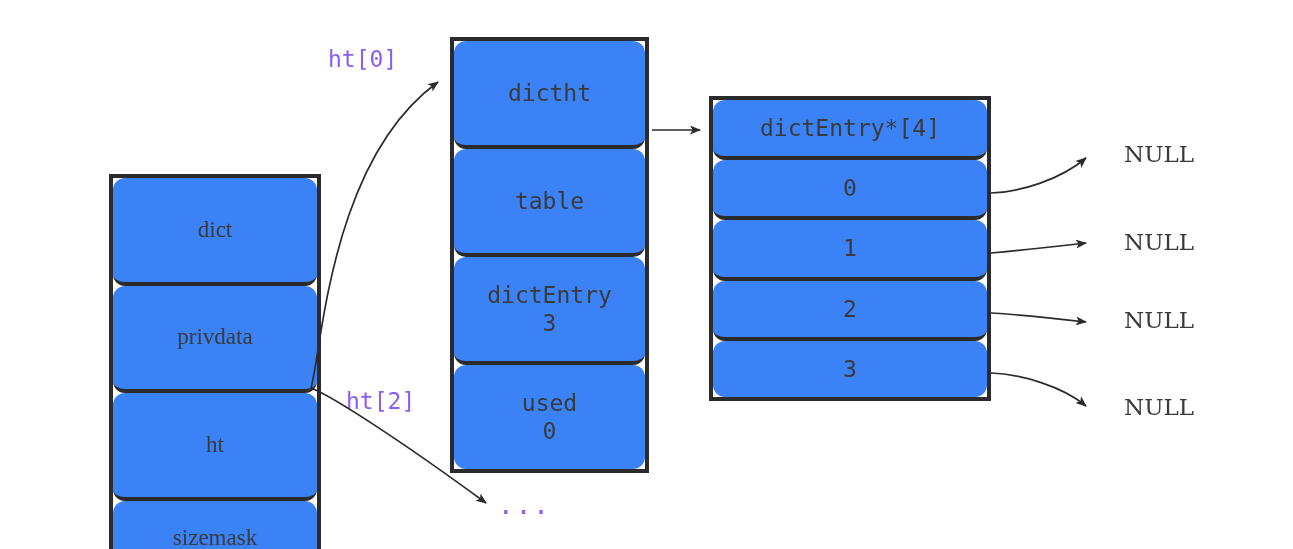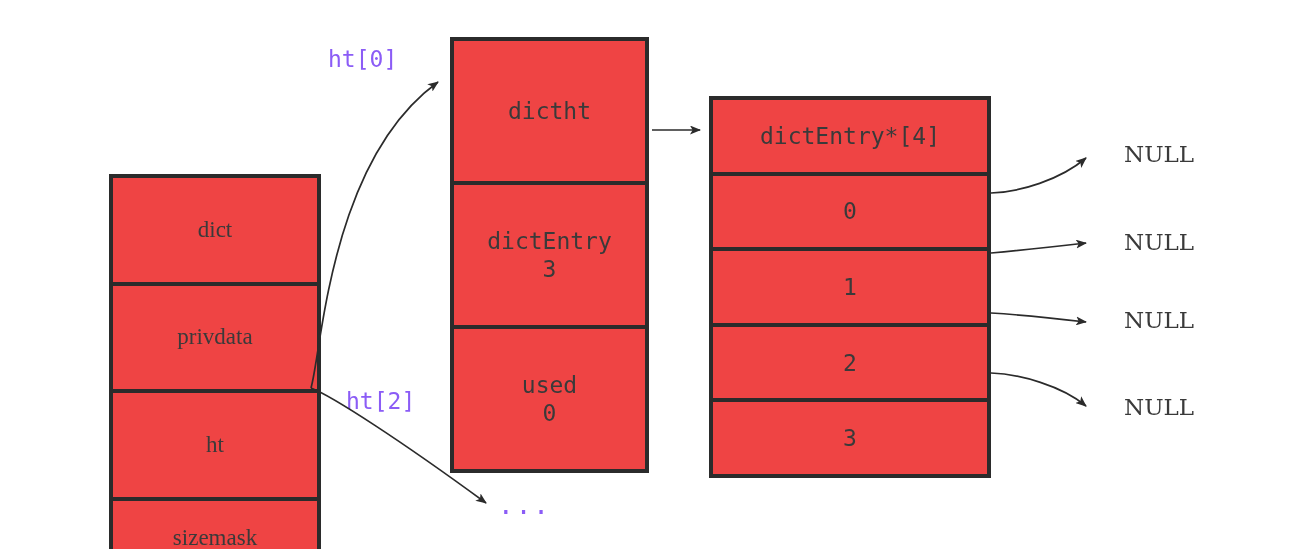--- a/index.html
+++ b/index.html
@@ -26,41 +26,42 @@
     flex-direction: column;
   }
   .struct-row {
     box-sizing: border-box;
     flex: 1 1 0;
     border-bottom: 4px solid #2b2b2b;
     display: flex;
     flex-direction: column;
     align-items: center;
     justify-content: center;
-    background: #ef4444;
+    background: #3b82f6;
     color: #3a3a3a;
     line-height: 1.22;
     white-space: nowrap;
+    border-radius: 12px;
   }
   .struct-row:last-child {
     border-bottom: none;
   }
   .row-name { display: block; }
   .row-value { display: block; }
 
   
   #dict-box { left: 109px; top: 174px; width: 212px; height: 434px; font-family: Liberation Serif, serif; }
   #dict-box .struct-row { font-size: 23px; }
 
   
   #dictht-box { left: 450px; top: 37px; width: 199px; height: 436px; }
   #dictht-box .struct-row { font-size: 23px; }
 
   
-  #dictentry-box { left: 709px; top: 96px; width: 282px; height: 382px; }
+  #dictentry-box { left: 709px; top: 96px; width: 282px; height: 305px; }
   #dictentry-box .struct-row { font-size: 23px; }
 
   
   .label {
     position: absolute;
     color: #8b5cf6;
     font-size: 23px;
     white-space: nowrap;
     line-height: 1;
   }
@@ -107,20 +108,23 @@
     </div>
     <div class="struct-row">
       <span class="row-name">sizemask</span>
       <span class="row-value">-1</span>
     </div>
   </div>
 
   <div class="struct-box" id="dictht-box">
     <div class="struct-row">
       <span class="row-name">dictht</span>
+    </div>
+    <div class="struct-row">
+      <span class="row-name">table</span>
     </div>
     <div class="struct-row">
       <span class="row-name">dictEntry</span>
       <span class="row-value">3</span>
     </div>
     <div class="struct-row">
       <span class="row-name">used</span>
       <span class="row-value">0</span>
     </div>
   </div>

